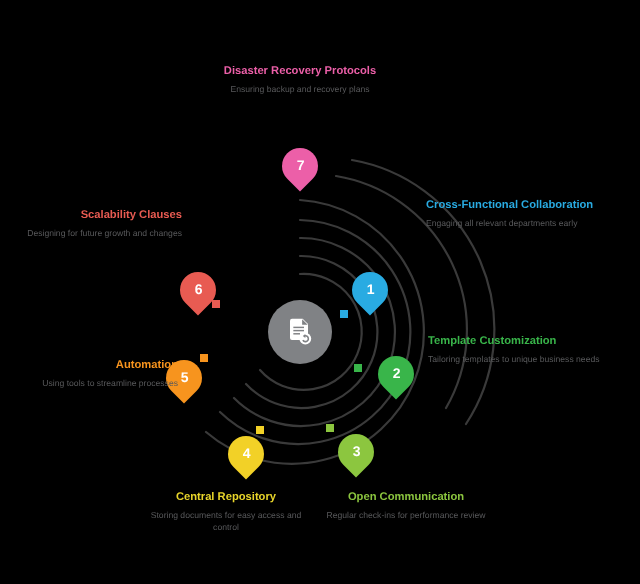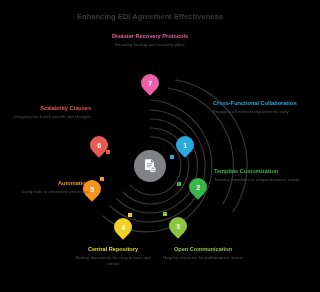--- a/index.html
+++ b/index.html
@@ -23,21 +23,20 @@
   .lbl .d{font-size:4.3px;color:#58595b;line-height:1.3;margin:0;}
   .ta-c{text-align:center;}
   .ta-r{text-align:right;}
   .ta-l{text-align:left;}
 </style>
 </head>
 <body>
 
 <div id="stage">
 
-  <div class="title">Enhancing EDI Agreement Effectiveness</div>
 
   <svg class="rings" viewBox="0 0 300 292">
     <g fill="none" stroke="#3a3a3a" stroke-width="1.1" stroke-linecap="round">
       <path d="M150,100 A66,66 0 1,1 103,216"></path>
       <path d="M150,110 A56,56 0 1,1 110,206"></path>
       <path d="M150,119 A47,47 0 1,1 117,199"></path>
       <path d="M150,128 A38,38 0 1,1 123,192"></path>
       <path d="M150,137 A29,29 0 1,1 130,185"></path>
       <path d="M168,88 A78,78 0 0,1 223,204"></path>
       <path d="M176,80 A86,86 0 0,1 233,212"></path>

